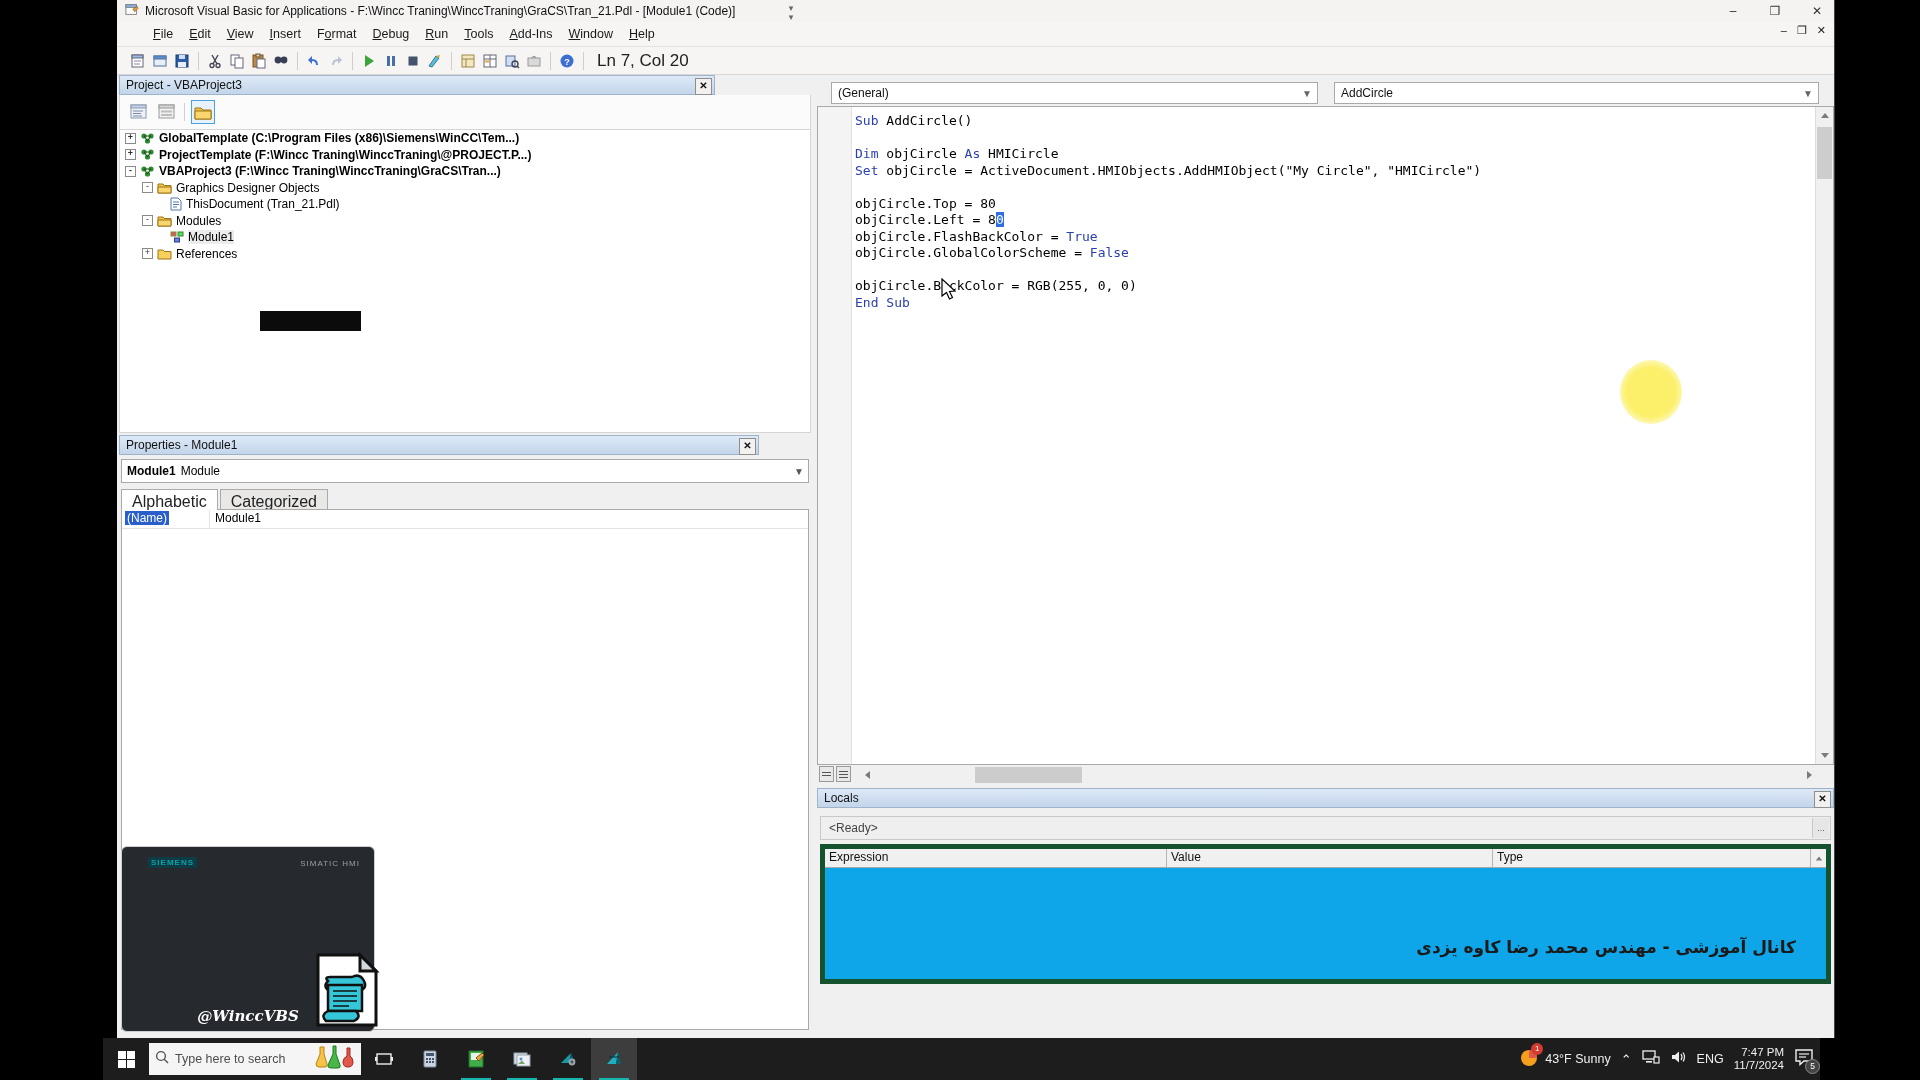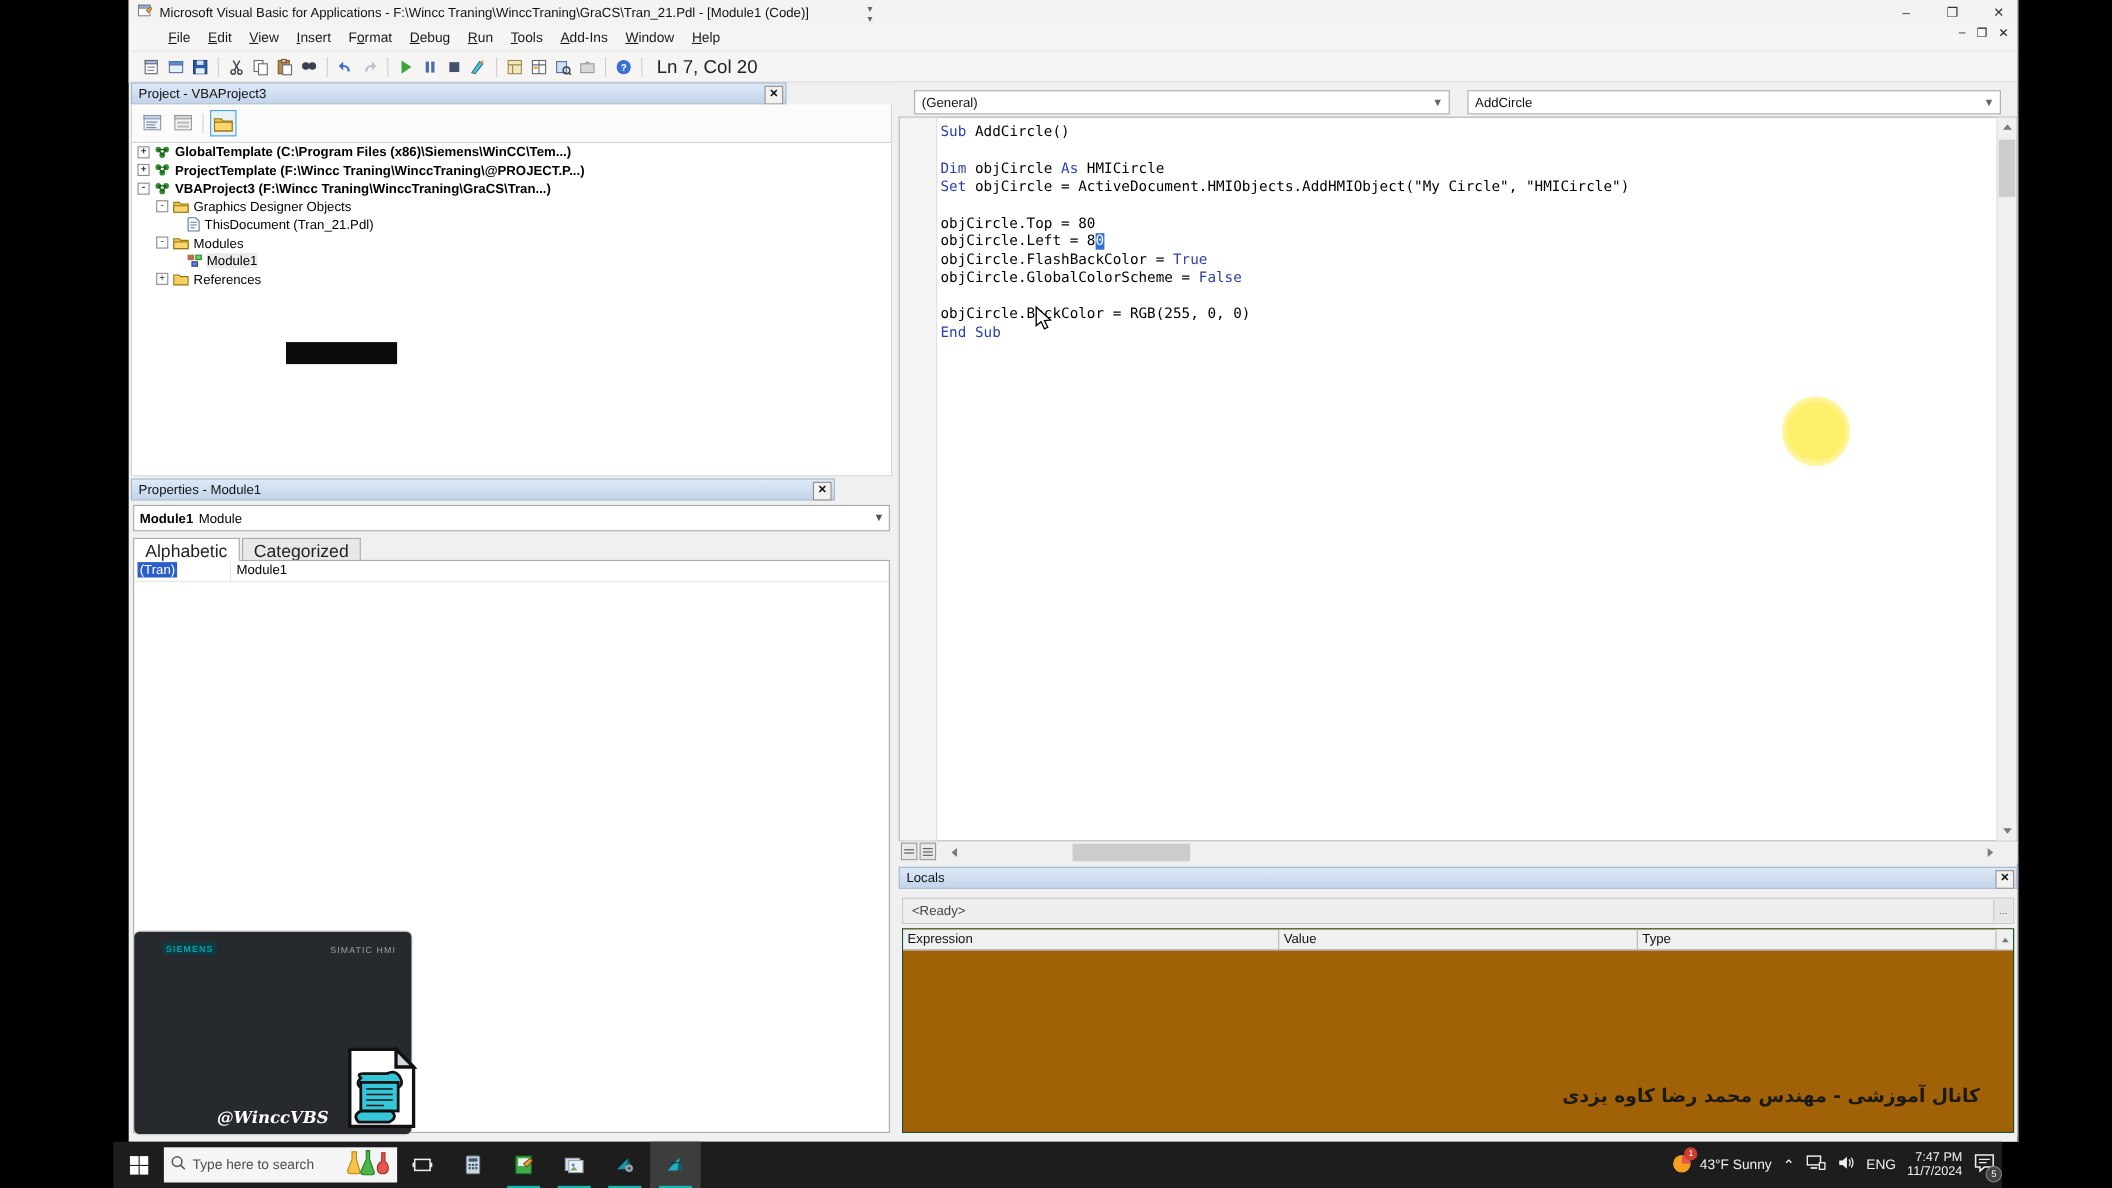--- a/index.html
+++ b/index.html
@@ -79,21 +79,21 @@
   
   #click-highlight{position:absolute;left:802px;top:253px;width:62px;height:64px;border-radius:50%;
      background:radial-gradient(circle,rgba(252,238,90,0.9) 0 55%,rgba(252,238,90,0.35) 75%,rgba(252,238,90,0) 100%);pointer-events:none;}
   #mouse-cursor{position:absolute;left:823px;top:278px;pointer-events:none;z-index:60;}
 
   
   #locals{position:absolute;left:700px;top:788px;width:1017px;height:245px;background:#f0f0f0;}
   #locals-title{left:0;top:0;width:1017px;position:absolute;}
   #locals-ready{position:absolute;left:3px;top:28px;width:1011px;height:24px;background:#efefef;border:1px solid #c8c8c8;box-sizing:border-box;font-size:12px;color:#444;display:flex;align-items:center;padding-left:8px;}
   #locals-more{position:absolute;right:1px;top:1px;width:16px;height:20px;background:#e6e6e6;border-left:1px solid #c8c8c8;font-size:9px;color:#555;text-align:center;line-height:20px;}
-  #locals-grid{position:absolute;left:3px;top:56px;width:1011px;height:186px;background:#a16207;border:1px solid #14532d;box-sizing:border-box;}
+  #locals-grid{position:absolute;left:3px;top:56px;width:1011px;height:140px;background:#0ea5e9;border:5px solid #14532d;box-sizing:border-box;}
   #locals-head{display:flex;height:18px;background:#f0f0f0;border-bottom:1px solid #a9a9a9;font-size:12px;color:#111;}
   #locals-head .col{border-right:1px solid #b5b5b5;padding:1px 4px;box-sizing:border-box;}
   #locals-scroll{position:absolute;right:0;top:0;width:15px;height:18px;display:flex;align-items:center;justify-content:center;background:#f0f0f0;border-left:1px solid #b5b5b5;}
   #caption-fa{position:absolute;right:30px;bottom:22px;direction:rtl;font-family:"DejaVu Sans",sans-serif;font-size:17px;font-weight:bold;color:#1a1a1a;}
 
   
   #hmi-thumb{position:absolute;left:4px;top:846px;width:252px;height:184px;background:#26292e;border:1px solid #cfcfcf;border-radius:6px;z-index:40;}
   #hmi-screen{position:absolute;left:26px;top:36px;width:186px;height:118px;background:#f4f5f6;border:1px solid #111;}
   #hmi-brand{position:absolute;left:26px;top:10px;font-size:8px;letter-spacing:1px;color:#0aa0a8;background:#0e3c44;padding:1px 3px;font-weight:bold;}
   #hmi-product{position:absolute;right:14px;top:12px;font-size:8px;color:#9aa0a6;letter-spacing:1px;}
@@ -429,21 +429,21 @@
       <b>Module1</b>
       <span style="margin-left:5px;">Module</span>
       <span class="chev">▼</span>
     </div>
     <div id="props-tabs">
         <span class="ptab active">Alphabetic</span>
         <span class="ptab">Categorized</span>
       </div>
     <div id="props-grid">
         <div class="prow">
-          <div class="pname"><span class="selcell">(Tran)</span></div>
+          <div class="pname"><span class="selcell">(Name)</span></div>
           <div class="pval">Module1</div>
         </div>
       </div>
 
     <div id="code-col">
       <div class="combo" id="combo-general">
         <span>(General)</span>
         <span class="chev">▼</span>
       </div>
       <div class="combo" id="combo-proc">

